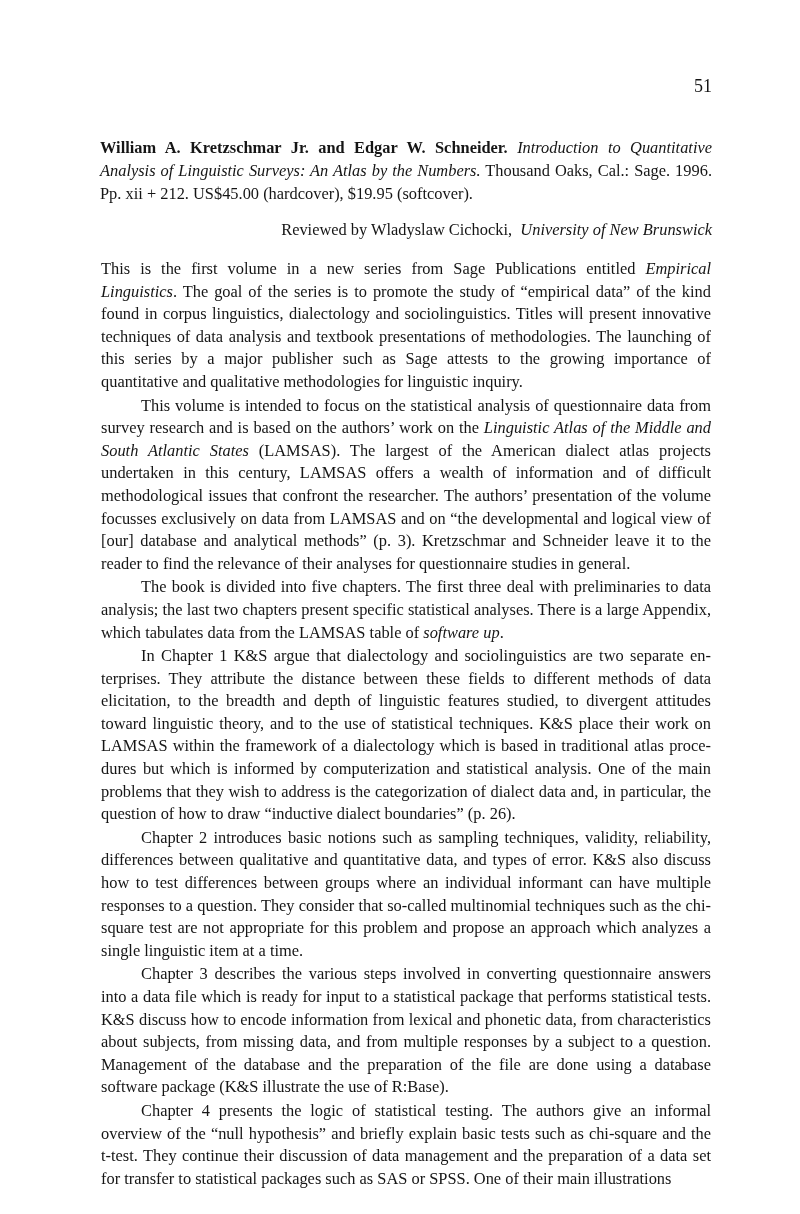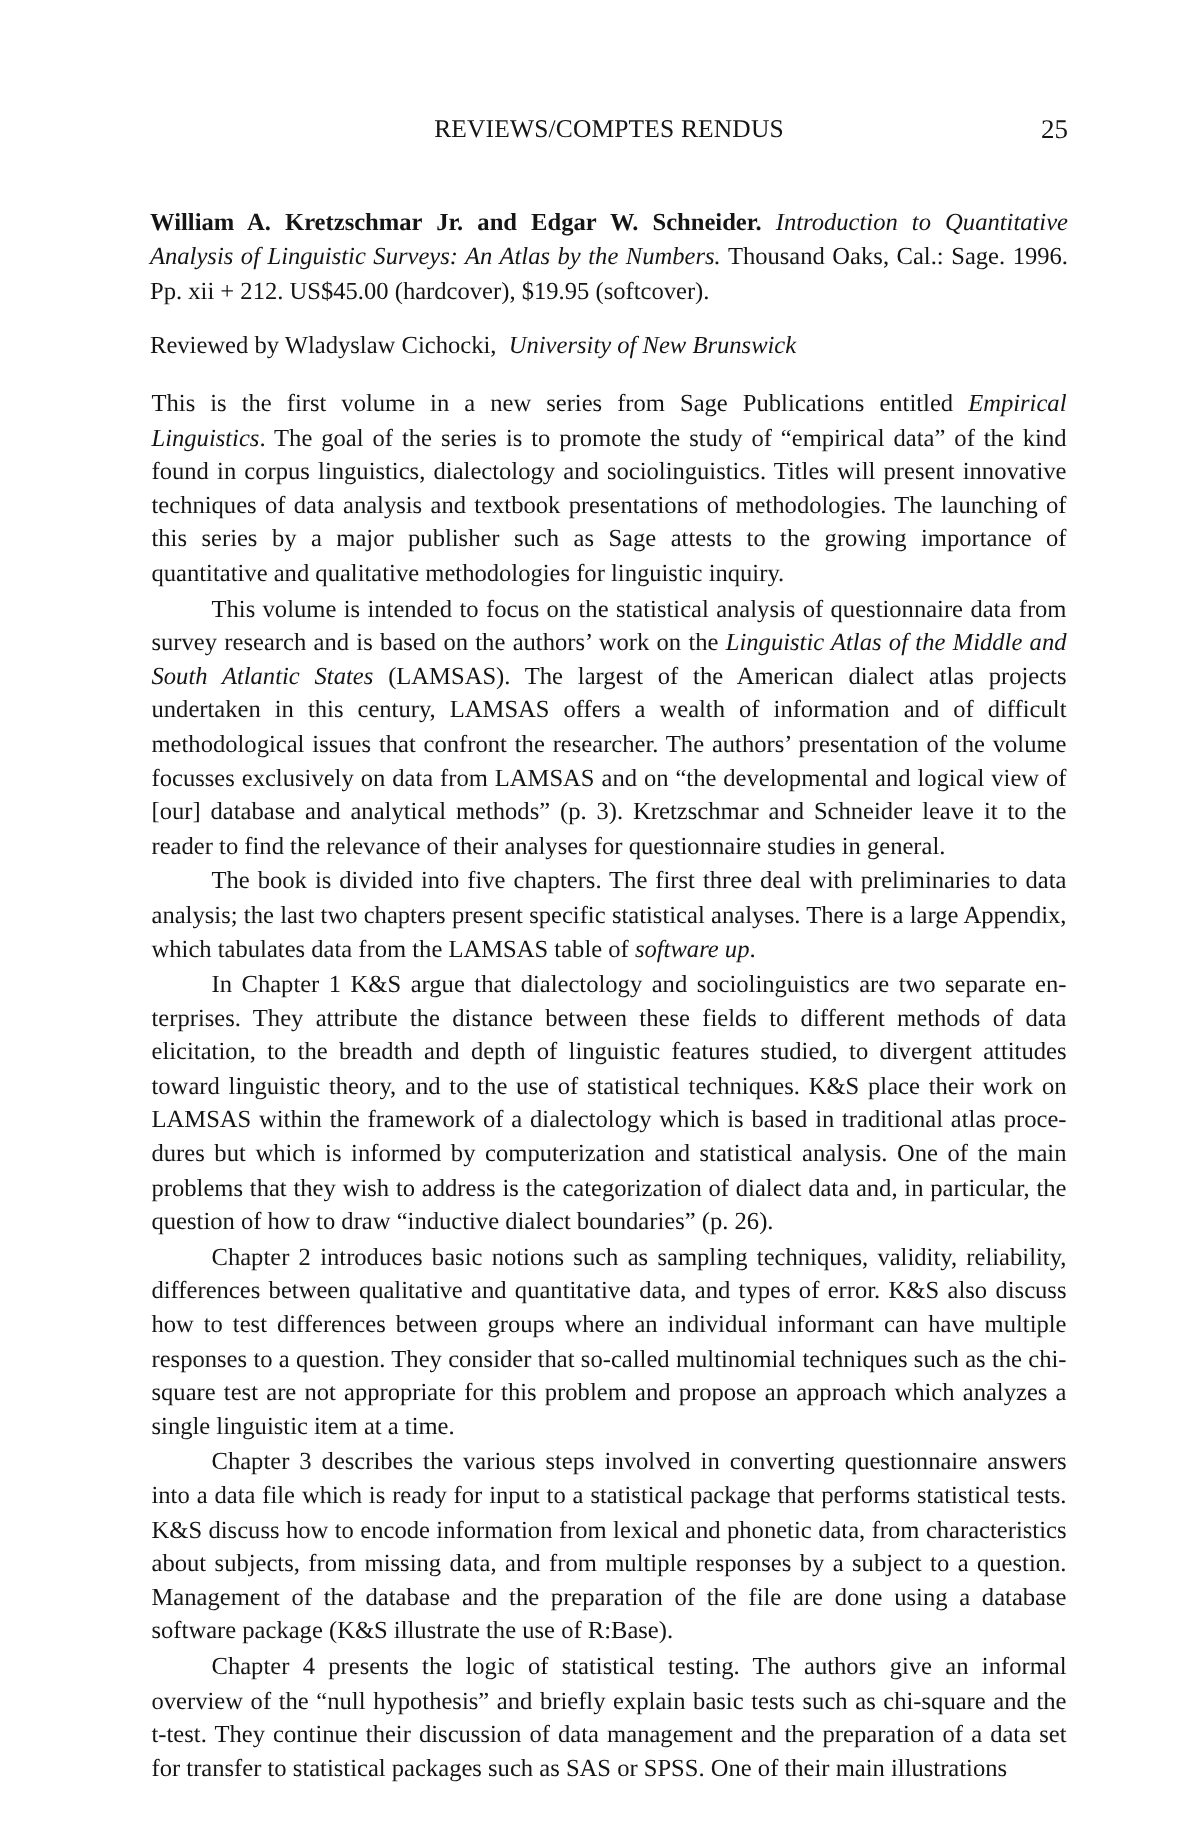--- a/index.html
+++ b/index.html
@@ -5,34 +5,33 @@
   html, body { margin: 0; padding: 0; background: #ffffff; }
   body { width: 800px; height: 1214px; position: relative; overflow: hidden;
          font-family: "Liberation Serif", "DejaVu Serif", serif; color: #151515; }
   .page { position: absolute; left: 100px; top: 76px; width: 612px; }
   .running-head { position: relative; height: 28px; font-size: 17px; }
   .running-title { position: absolute; left: 0; right: 0; text-align: center; top: 0; letter-spacing: 0.1px; }
   .page-number { position: absolute; right: 0; top: 0; font-size: 18px; }
   .citation { margin-top: 32px; font-size: 16.4px; line-height: 23px; text-align: justify; text-align-last: left; }
   .citation b { font-weight: bold; }
   .citation i { font-style: italic; }
-  .reviewer { margin-top: 13px; font-size: 16.4px; line-height: 23px; }
+  .reviewer { margin-top: 13px; font-size: 16.4px; line-height: 23px; text-align: right; }
   .reviewer i { font-style: italic; }
   .body { margin-top: 17px; font-size: 16.4px; line-height: 22.6px; }
   .body p { margin: 1px; text-align: justify; hyphens: manual; }
   .body p.indent { text-indent: 40px; }
   .body i { font-style: italic; }
 </style>
 </head>
 <body>
 
 <div class="page">
   <div class="running-head">
-    <span class="running-title">REVIEWS/COMPTES RENDUS</span>
-    <span class="page-number">25</span>
+    <span class="page-number">51</span>
   </div>
 
   <div class="citation">
     <b>William A. Kretzschmar Jr. and Edgar W. Schneider.</b>
     <i>Introduction to Quantitative Analysis of Linguistic Surveys: An Atlas by the Numbers.</i>
     <span>Thousand Oaks, Cal.: Sage. 1996. Pp. xii + 212. US$45.00 (hardcover), $19.95 (softcover).</span>
   </div>
 
   <div class="reviewer">
     <span>Reviewed by Wladyslaw Cichocki,</span>&nbsp;

